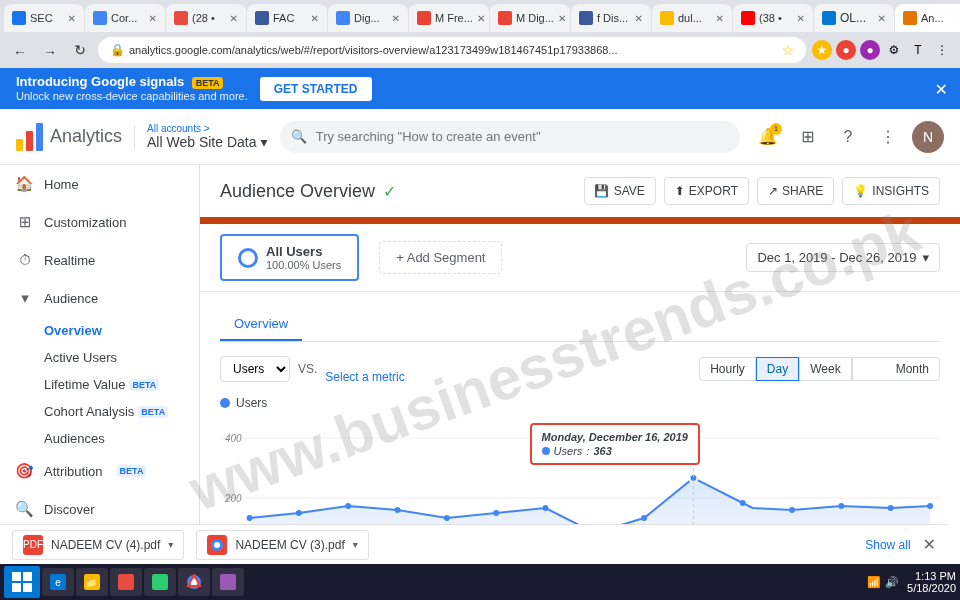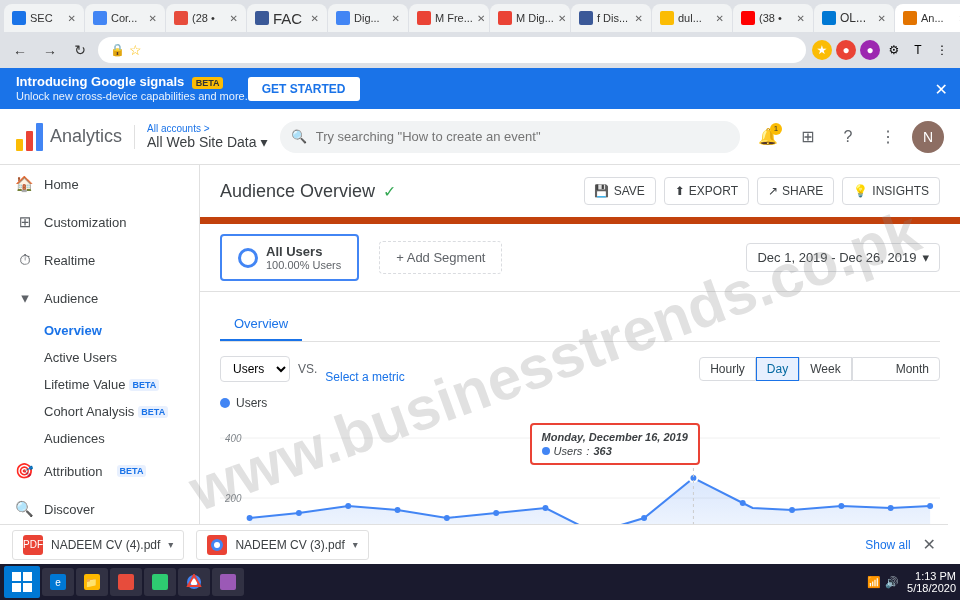--- a/index.html
+++ b/index.html
@@ -14,21 +14,21 @@
     .tab-favicon { width: 14px; height: 14px; background: #4285f4; border-radius: 2px; flex-shrink: 0; }
 
     .address-bar-row { display: flex; align-items: center; background: #dee1e6; padding: 4px 8px; gap: 6px; height: 36px; }
     .nav-btn { width: 24px; height: 24px; display: flex; align-items: center; justify-content: center; border-radius: 50%; cursor: pointer; color: #333; font-size: 14px; }
     .address-bar { flex: 1; background: #fff; border-radius: 20px; height: 26px; display: flex; align-items: center; padding: 0 12px; font-size: 11px; color: #333; gap: 4px; }
     .address-bar-url { flex: 1; color: #333; font-size: 11px; white-space: nowrap; overflow: hidden; text-overflow: ellipsis; }
     .browser-icons { display: flex; align-items: center; gap: 4px; }
     .browser-icon { width: 20px; height: 20px; border-radius: 50%; display: flex; align-items: center; justify-content: center; font-size: 12px; cursor: pointer; }
 
     
-    .ga-banner { background: #1a73e8; color: #fff; padding: 6px 16px; display: flex; align-items: center; gap: 0; font-size: 12px; position: relative; }
+    .ga-banner { background: #1a73e8; color: #fff; padding: 6px 16px; display: flex; align-items: center; gap: 12px; font-size: 12px; position: relative; }
     .ga-banner-title { font-weight: bold; font-size: 13px; }
     .ga-banner-sub { font-size: 11px; opacity: 0.9; }
     .ga-banner-btn { background: #fff; color: #1a73e8; border: none; padding: 5px 14px; border-radius: 3px; font-size: 12px; font-weight: bold; cursor: pointer; }
     .ga-banner-close { position: absolute; right: 12px; top: 50%; transform: translateY(-50%); color: #fff; font-size: 16px; cursor: pointer; }
 
     
     .ga-header { background: #fff; border-bottom: 1px solid #e0e0e0; display: flex; align-items: center; padding: 0 16px; height: 56px; gap: 12px; }
     .ga-logo { display: flex; align-items: center; gap: 6px; }
     .ga-logo-icon { width: 28px; height: 28px; }
     .ga-logo-text { font-size: 18px; color: #5f6368; font-weight: 400; }
@@ -142,21 +142,21 @@
       <span style="font-size:11px;">Cor...</span>
       <span class="tab-close">✕</span>
     </div>
     <div class="tab">
       <div class="tab-favicon" style="background:#e74c3c;"></div>
       <span style="font-size:11px;">(28 •</span>
       <span class="tab-close">✕</span>
     </div>
     <div class="tab">
       <div class="tab-favicon" style="background:#3b5998;"></div>
-      <span style="font-size:15px;">FAC</span>
+      <span style="font-size:11px;">FAC</span>
       <span class="tab-close">✕</span>
     </div>
     <div class="tab">
       <div class="tab-favicon" style="background:#4285f4;"></div>
       <span style="font-size:11px;">Dig...</span>
       <span class="tab-close">✕</span>
     </div>
     <div class="tab">
       <div class="tab-favicon" style="background:#ea4335;"></div>
       <span style="font-size:11px;">M Fre...</span>
@@ -193,20 +193,21 @@
       <span class="tab-close">✕</span>
     </div>
 
   </div>
   <div class="address-bar-row">
     <div class="nav-btn">←</div>
     <div class="nav-btn">→</div>
     <div class="nav-btn">↻</div>
     <div class="address-bar">
       <span style="color:#34a853;font-size:12px;">🔒</span>
+      <span class="address-bar-url">analytics.google.com/analytics/web/#/report/visitors-overview/a123173499w181467451p17933868...</span>
       <span style="color:#fbbc04;font-size:14px;">☆</span>
     </div>
     <div class="browser-icons">
       <div class="browser-icon" style="background:#fbbc04;color:#fff;">★</div>
       <div class="browser-icon" style="background:#ea4335;color:#fff;">●</div>
       <div class="browser-icon" style="background:#9c27b0;color:#fff;">●</div>
       <div class="browser-icon">⚙</div>
       <div class="browser-icon">T</div>
       <div class="browser-icon">⋮</div>
     </div>

